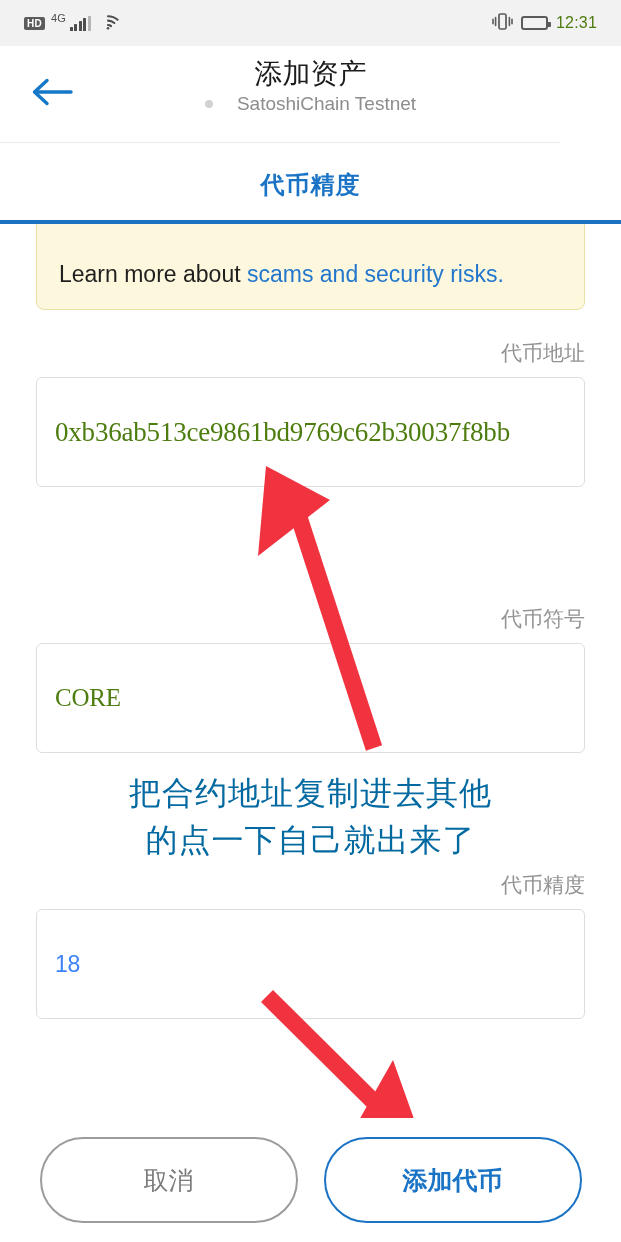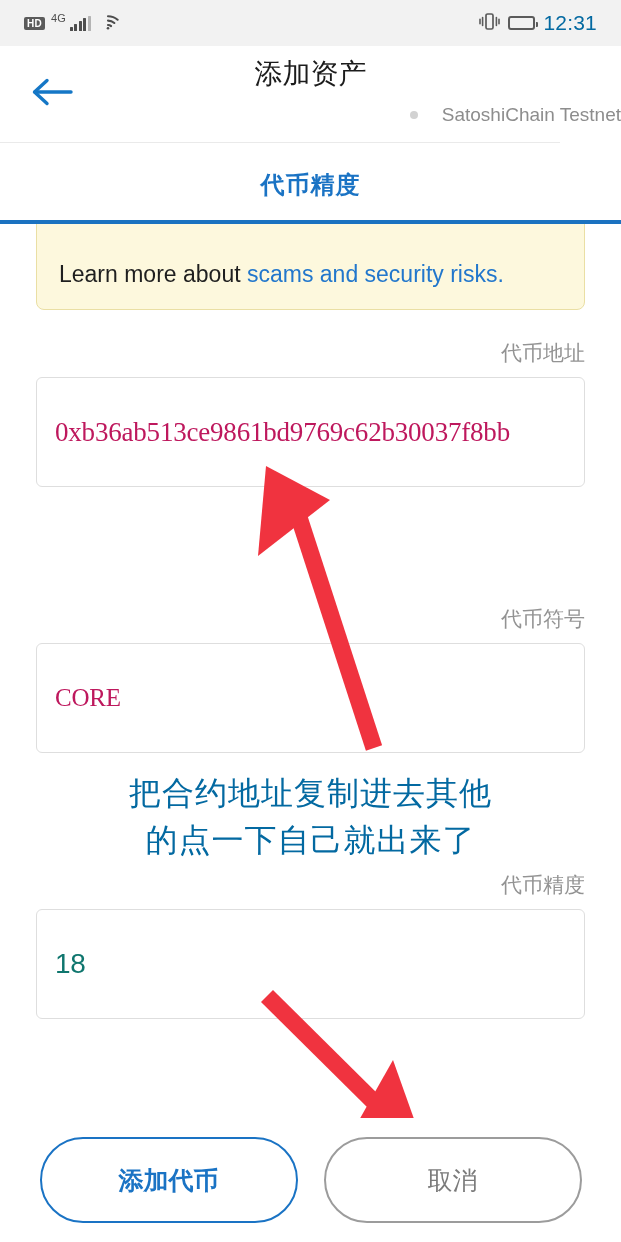--- a/index.html
+++ b/index.html
@@ -48,22 +48,22 @@
     margin-right: -2px;
   }
   .bars { display: flex; align-items: flex-end; gap: 1.5px; height: 15px; }
   .bars i { display: block; width: 3px; background: #4d4d4d; border-radius: .5px; }
   .bars i:nth-child(1) { height: 4px; }
   .bars i:nth-child(2) { height: 7px; }
   .bars i:nth-child(3) { height: 10px; }
   .bars i:nth-child(4) { height: 13px; }
   .bars i:nth-child(5) { height: 15px; background: #b4b4b4; }
   .clock {
-    font-size: 21px;
-    color: #0369a1;
+    font-size: 16px;
+    color: #4d7c0f;
     letter-spacing: .2px;
   }
   .batt {
     width: 27px; height: 14px;
     border: 2px solid #5b5b5b;
     border-radius: 3px;
     position: relative;
     box-sizing: border-box;
     padding: 1.5px;
   }
@@ -98,24 +98,24 @@
     width: 621px;
     text-align: center;
   }
   .page-title {
     font-size: 28px;
     color: #1c1c1c;
     font-weight: 400;
     line-height: 1.3;
   }
   .subtitle-row {
-    margin-top: 12px;
-    display: flex;
-    align-items: center;
-    justify-content: flex-end;
+    margin-top: 1px;
+    display: flex;
+    align-items: center;
+    justify-content: center;
     gap: 24px;
   }
   .net-dot {
     width: 8px; height: 8px;
     border-radius: 50%;
     background: #d2d2d2;
     display: inline-block;
   }
   .page-subtitle {
     font-size: 19px;
@@ -188,30 +188,30 @@
     border: 1px solid #dedede;
     border-radius: 6px;
     background: #ffffff;
     display: flex;
     align-items: center;
     padding: 0 18px;
   }
   .field-value {
     font-family: "Liberation Serif", "DejaVu Serif", serif;
     font-size: 27px;
-    color: #be185d;
+    color: #4d7c0f;
     letter-spacing: -0.2px;
     white-space: nowrap;
     overflow: hidden;
   }
   .field-value.sym { font-size: 25px; }
   .field-value.dec {
     font-family: "Liberation Sans", "DejaVu Sans", sans-serif;
-    font-size: 28px;
-    color: #0f766e;
+    font-size: 23px;
+    color: #3b82f6;
   }
 
   
   .annot {
     position: absolute;
     left: 0; top: 770px;
     width: 621px;
     text-align: center;
     color: #0369a1;
     font-size: 32px;
@@ -361,15 +361,15 @@
     </g>
 
     <g>
       <path d="M267 996 L377 1105" stroke="#f0333f" stroke-width="17" stroke-linecap="butt" fill="none"></path>
       <path d="M424 1147 L393 1060 L358 1122 Z" fill="#f0333f"></path>
     </g>
   </svg>
 </div>
 
 <div class="footer">
+  <div class="btn btn-cancel">取消</div>
   <div class="btn btn-add">添加代币</div>
-  <div class="btn btn-cancel">取消</div>
 </div>
 
 </body></html>

